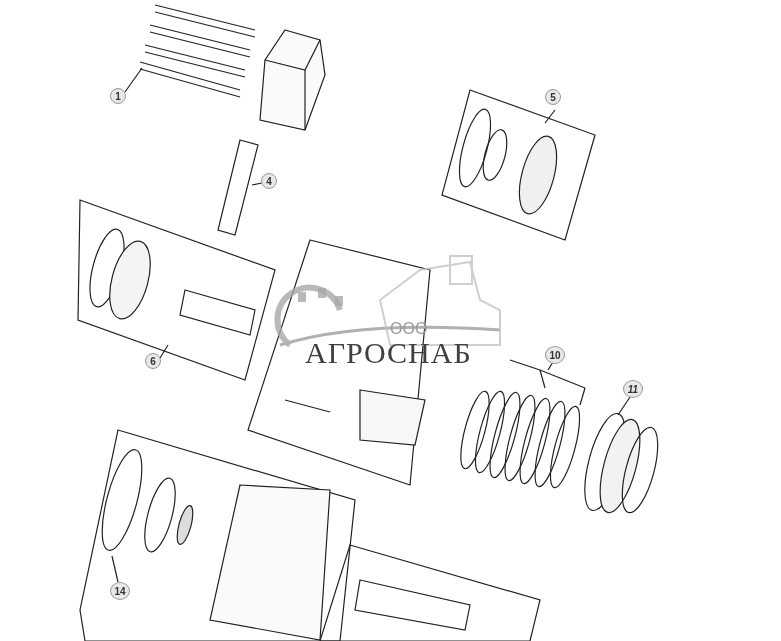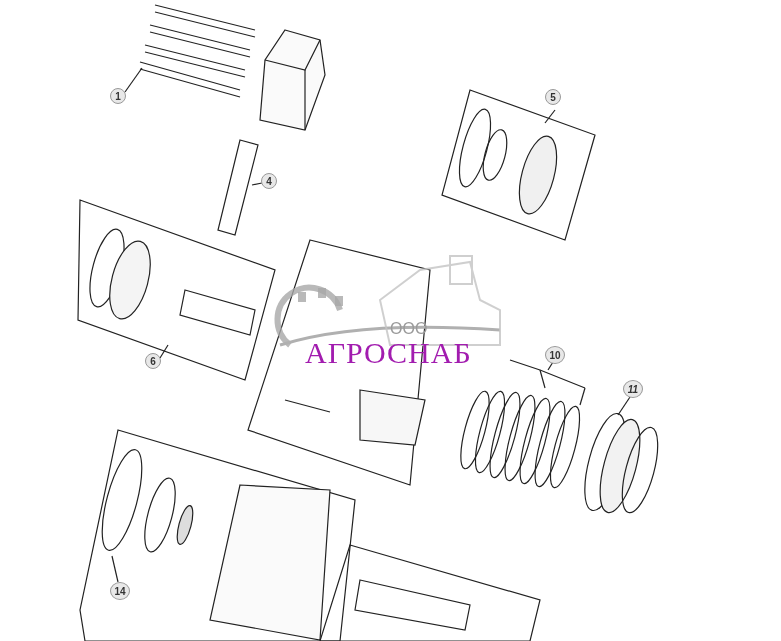--- a/index.html
+++ b/index.html
@@ -1,19 +1,19 @@
 <!DOCTYPE html>
 <html><head>
 <meta charset="utf-8">
 <style>
   html,body{margin:0;padding:0;background:#fff;}
   #canvas{position:relative;width:781px;height:641px;overflow:hidden;background:#fff;font-family:"Liberation Sans",sans-serif;}
   svg{position:absolute;left:0;top:0;}
   .callout{position:absolute;width:16px;height:16px;border-radius:50%;background:#e8e8e8;border:1px solid #999;font-size:10px;font-weight:bold;color:#333;display:flex;align-items:center;justify-content:center;box-sizing:border-box;}
-  .wm-text{position:absolute;left:305px;top:336px;font-family:"Liberation Serif",serif;font-size:30px;color:#a21caf;letter-spacing:1px;}
+  .wm-text{position:absolute;left:305px;top:336px;font-family:"Liberation Serif",serif;font-size:30px;color:#404040;letter-spacing:1px;}
   .wm-ooo{position:absolute;left:390px;top:320px;font-family:"Liberation Sans",sans-serif;font-size:16px;color:#9a9a9a;}
 </style>
 </head>
 <body>
 
 <div id="canvas">
   <svg width="781" height="641" viewBox="0 0 781 641">
     <g stroke="#222" stroke-width="1.2" fill="none">
 
       <g>

